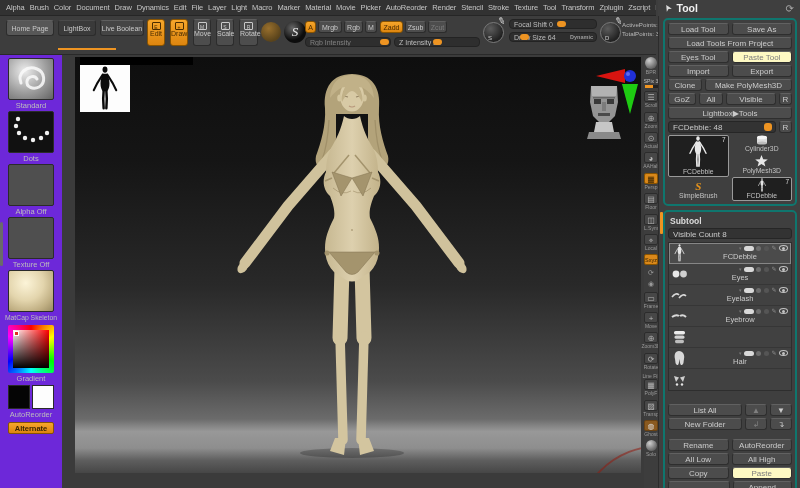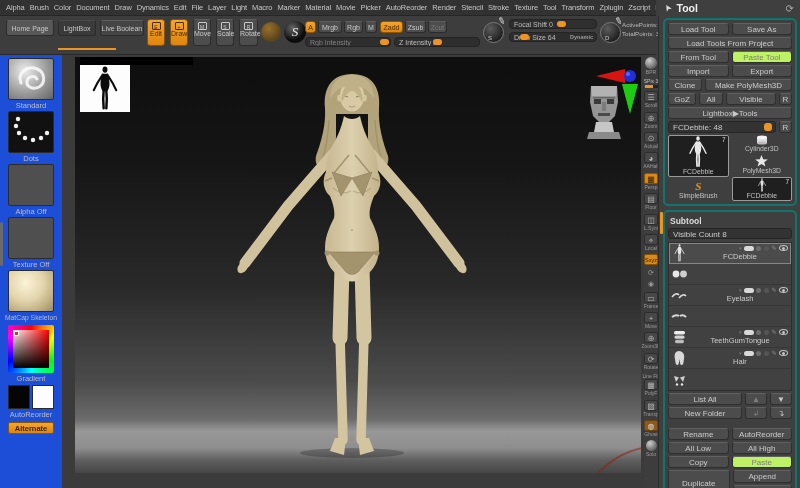--- a/index.html
+++ b/index.html
@@ -30,21 +30,21 @@
   .track .lab { position:absolute; left:4px; top:0; line-height:9px; }
   .track.dimlab .lab { color:#818181; }
   .knob { position:absolute; top:1px; bottom:1px; width:9px; background:#ee9422; border-radius:3px; }
   .fly { position:absolute; width:21px; height:21px; border-radius:50%;
     background:radial-gradient(circle at 35% 30%, #5c5c5c, #222 70%); border:1.5px solid #7a7a7a; }
   .fly .pen { position:absolute; right:-3px; top:-5px; font-size:9px; color:#e8e8e8; transform:rotate(15deg); }
   .fly .ltr { position:absolute; left:4px; bottom:1px; font-size:6px; color:#cfcfcf; }
   #points { position:absolute; left:622px; top:4px; font-size:6.2px; color:#b9b9b9; line-height:9px; white-space:nowrap; }
 
   
-  #ltray { position:absolute; left:0; top:55px; width:62px; height:433px; background:#1d4ed8; }
+  #ltray { position:absolute; left:0; top:55px; width:62px; height:433px; background:#6d28d9; }
   .thumb { width:46px; height:42px; margin:0 auto; background:#4f4f4f; border:1px solid #2b2b2b;
     border-radius:2px; position:relative; overflow:hidden; }
   .tlab { display:block; width:100%; text-align:center; font-size:7.5px; color:#bdbdbd; line-height:11px; }
 
   
   #canvas { position:absolute; left:62px; top:55px; width:582px; height:433px; background:#3b3b3b; overflow:hidden; }
   #doc { position:absolute; left:13px; top:2px; width:566px; height:416px; overflow:hidden;
     background:linear-gradient(180deg,#0e0e0e 0%,#151515 25%,#292929 55%,#4b4b4b 78%,#6b6b6b 87%,#989898 90%,#8e8e8e 94%,#5e5e5e 97%,#464646 100%); }
   #redarc { position:absolute; left:500px; top:388px; width:170px; height:170px; border-radius:50%;
     border:2px solid rgba(145,28,16,0.55); }
@@ -63,21 +63,21 @@
   
   #tpanelhead { position:absolute; left:658px; top:0; width:142px; height:16px; background:#3f3f3f;
     display:flex; align-items:center; padding:0 6px; gap:5px; }
   #tpanel { position:absolute; left:658px; top:16px; width:142px; height:472px; background:#3f3f3f;
     border-left:1px solid #2c2c2c; }
   .pbox { border:2px solid #0f766e; border-radius:5px; padding:3px; margin:2px 3px 0 4px; }
   .prow { display:flex; gap:3px; margin-bottom:2px; }
   .pbtn { background:#4c4c4c; border:1px solid #2e2e2e; border-top-color:#616161; border-radius:3px;
     color:#cbcbcb; font-size:8px; height:12px; line-height:11px; text-align:center; flex:1;
     white-space:nowrap; overflow:hidden; }
-  .pbtn.dis { color:#7d7d7d; background:#bef264; }
+  .pbtn.dis { color:#7d7d7d; background:#fef9c3; }
   .ptrack { flex:1; position:relative; background:#333; border:1px solid #262626; border-radius:3px;
     height:12px; color:#c9c9c9; font-size:8px; line-height:11px; padding-left:4px; overflow:hidden; }
   .cell { position:relative; background:#303030; border:1px solid #262626; border-radius:2px;
     display:flex; align-items:center; justify-content:center; flex-direction:column; overflow:hidden; }
   .cell.sel { border:1px solid #9a9a9a; background:#1f1f1f; }
   .clab { font-size:6.8px; color:#c2c2c2; line-height:8px; white-space:nowrap; }
   .badge { position:absolute; top:0px; right:2px; font-size:6.5px; color:#ddd; }
 
   
   .strow { height:21px; background:#414141; border-bottom:1px solid #363636; display:flex; position:relative; }
@@ -423,21 +423,21 @@
   <div id="tpanel">
     <div class="pbox">
       <div class="prow">
         <div class="pbtn">Load Tool</div>
         <div class="pbtn">Save As</div>
       </div>
       <div class="prow">
         <div class="pbtn">Load Tools From Project</div>
       </div>
       <div class="prow">
-        <div class="pbtn">From Tool</div>
+        <div class="pbtn">Eyes Tool</div>
         <div class="pbtn dis">Paste Tool</div>
       </div>
       <div class="prow">
         <div class="pbtn">Import</div>
         <div class="pbtn">Export</div>
       </div>
       <div class="prow">
         <div class="pbtn" style="flex:0 0 34px">Clone</div>
         <div class="pbtn">Make PolyMesh3D</div>
       </div>
@@ -529,20 +529,31 @@
             <span class="stname">FCDebbie</span>
           </span>
         </div>
         <div class="strow">
           <span class="stthumb">
             <svg width="16" height="8">
                 <circle cx="5" cy="4" r="3.4" fill="#e8e8e8"></circle>
                 <circle cx="12.5" cy="4" r="3.4" fill="#cfcfcf"></circle>
               </svg>
           </span>
+          <span class="stmain">
+            <span class="sticons">
+                <span class="carat">▾</span>
+                <span class="pill"></span>
+                <span class="tgl"></span>
+                <span class="tgl d"></span>
+                <span class="pen">✎</span>
+                <span class="eye"></span>
+              </span>
+            <span class="stname">Eyes</span>
+          </span>
         </div>
         <div class="strow">
           <span class="stthumb">
             <svg width="16" height="9">
                 <path d="M1,6 Q5,1 8,4 M8,7 Q12,2 15,5" stroke="#d8d8d8" stroke-width="1.6" fill="none"></path>
               </svg>
           </span>
           <span class="stmain">
             <span class="sticons">
                 <span class="carat">▾</span>
@@ -554,39 +565,39 @@
               </span>
             <span class="stname">Eyelash</span>
           </span>
         </div>
         <div class="strow">
           <span class="stthumb">
             <svg width="16" height="8">
                 <path d="M1,5 Q5,2 8,4 M9,4 Q12,2 15,5" stroke="#d8d8d8" stroke-width="2" fill="none"></path>
               </svg>
           </span>
-        </div>
-        <div class="strow">
-          <span class="stthumb">
-            <svg width="13" height="14">
-                <rect x="1" y="1" width="11" height="3.4" rx="1.6" fill="#ececec"></rect>
-                <rect x="1.5" y="5.4" width="10" height="3.4" rx="1.6" fill="#d2d2d2"></rect>
-                <rect x="2" y="9.8" width="9" height="3.4" rx="1.6" fill="#bdbdbd"></rect>
-              </svg>
-          </span>
           <span class="stmain">
             <span class="sticons">
                 <span class="carat">▾</span>
                 <span class="pill"></span>
                 <span class="tgl"></span>
                 <span class="tgl d"></span>
                 <span class="pen">✎</span>
                 <span class="eye"></span>
               </span>
-            <span class="stname">TeethGumTongue</span>
+            <span class="stname">Eyebrow</span>
+          </span>
+        </div>
+        <div class="strow">
+          <span class="stthumb">
+            <svg width="13" height="14">
+                <rect x="1" y="1" width="11" height="3.4" rx="1.6" fill="#ececec"></rect>
+                <rect x="1.5" y="5.4" width="10" height="3.4" rx="1.6" fill="#d2d2d2"></rect>
+                <rect x="2" y="9.8" width="9" height="3.4" rx="1.6" fill="#bdbdbd"></rect>
+              </svg>
           </span>
         </div>
         <div class="strow">
           <span class="stthumb">
             <svg width="12" height="16">
                 <path d="M6,1 C2,1 1,5 2,9 C2.6,12 2,14 4,15 C6,15.6 6,12 6.4,9 C7,12 7,15.6 9,15 C11,14 10.4,12 11,9 C12,5 10,1 6,1 Z" fill="#d8d8d8"></path>
               </svg>
           </span>
           <span class="stmain">
             <span class="sticons">
@@ -605,21 +616,21 @@
             <svg width="15" height="12">
                 <polygon points="2,2 7,3.5 4,8" fill="#cfcfcf"></polygon>
                 <polygon points="13,2 8,3.5 11,8" fill="#cfcfcf"></polygon>
                 <circle cx="5" cy="10.5" r="1.2" fill="#e6e6e6"></circle>
                 <circle cx="10" cy="10.5" r="1.2" fill="#e6e6e6"></circle>
               </svg>
           </span>
         </div>
       </div>
 
-      <div class="prow" style="margin-top:2px">
+      <div class="prow" style="margin-top:13px">
         <div class="pbtn" style="flex:2">List All</div>
         <div class="pbtn" style="flex:0 0 22px;color:#808080">▲</div>
         <div class="pbtn" style="flex:0 0 22px">▼</div>
       </div>
       <div class="prow">
         <div class="pbtn" style="flex:2">New Folder</div>
         <div class="pbtn" style="flex:0 0 22px;color:#808080">↲</div>
         <div class="pbtn" style="flex:0 0 22px">↴</div>
       </div>
 

